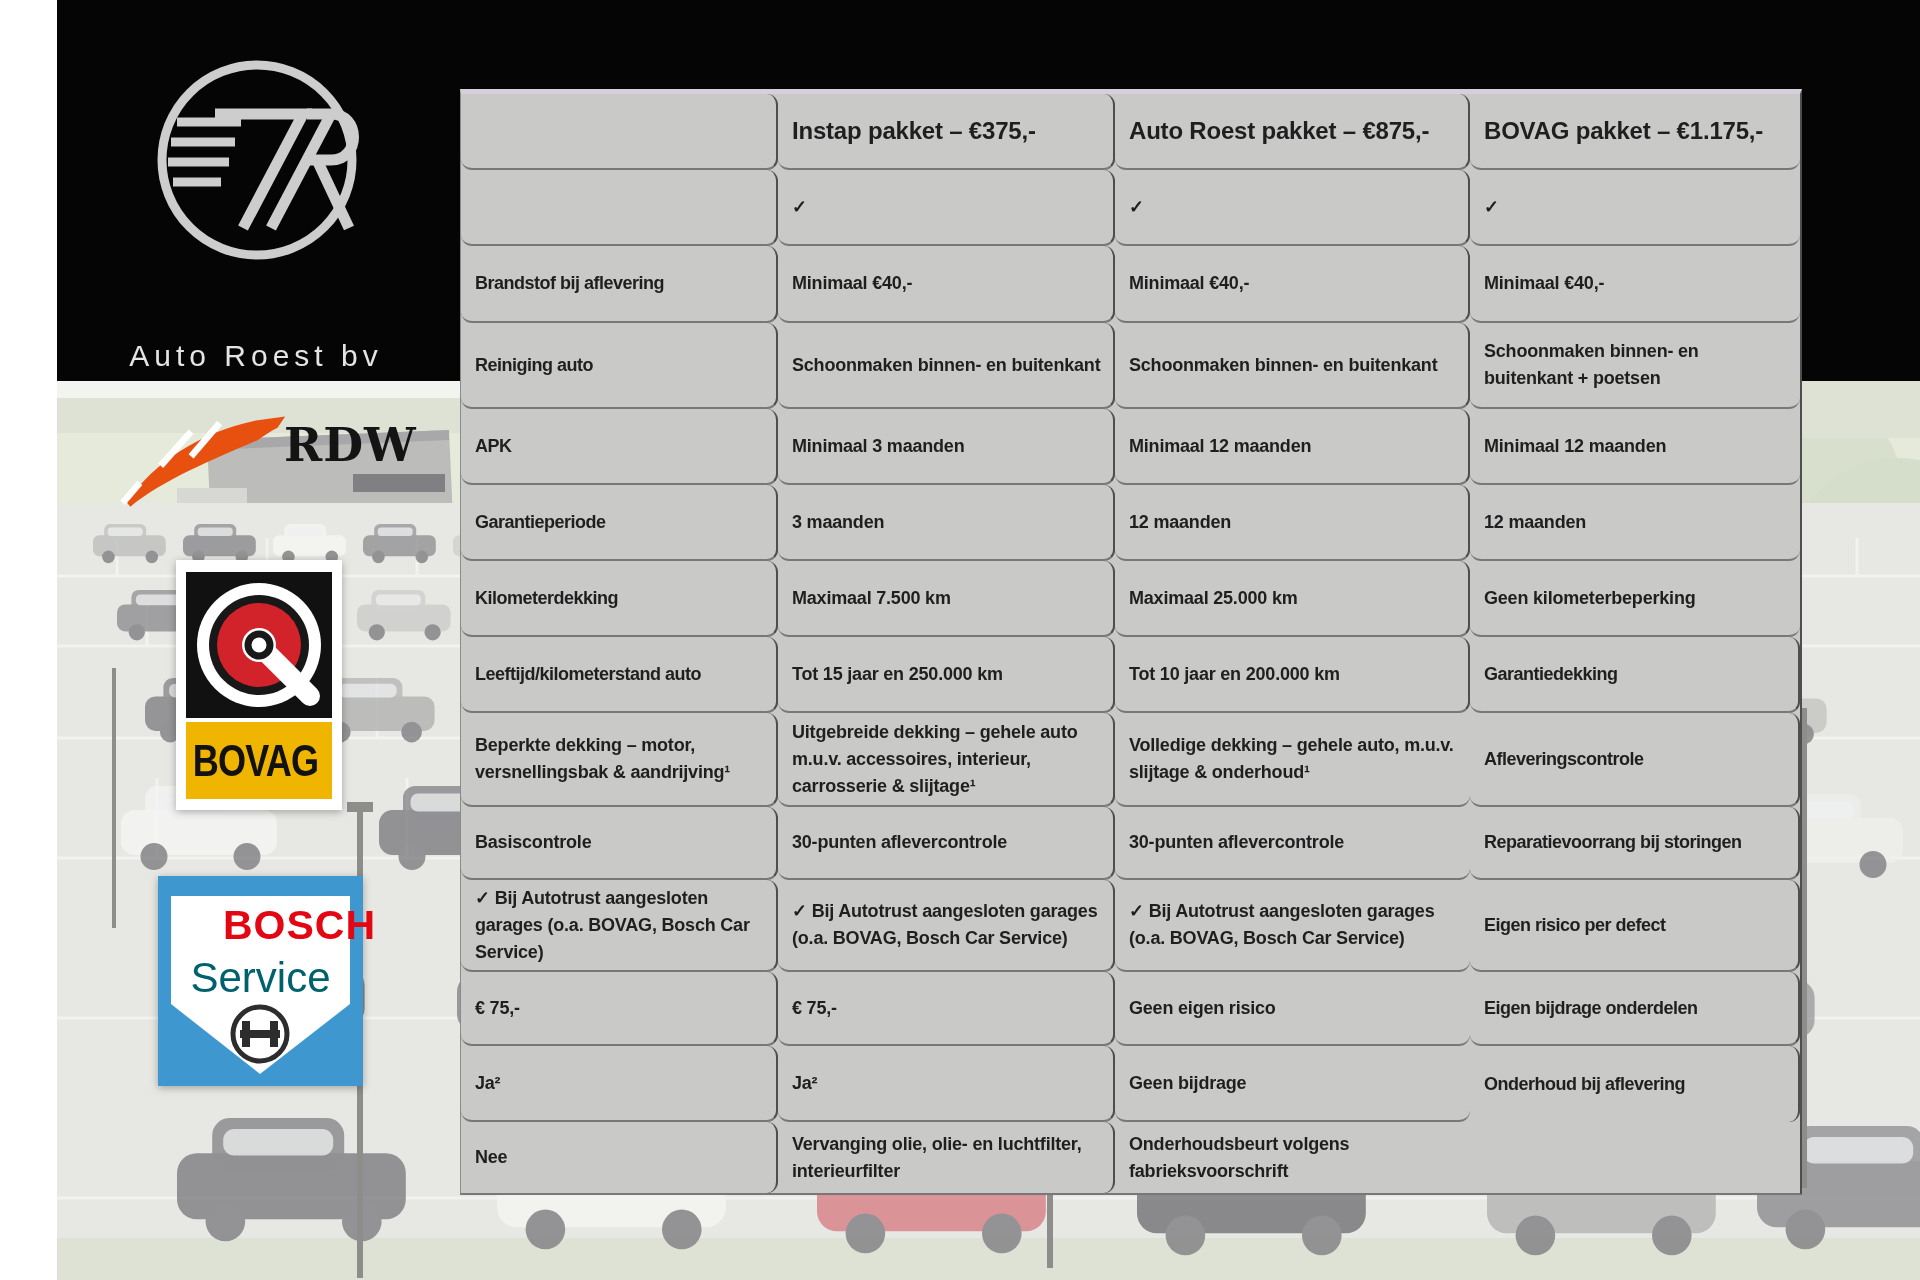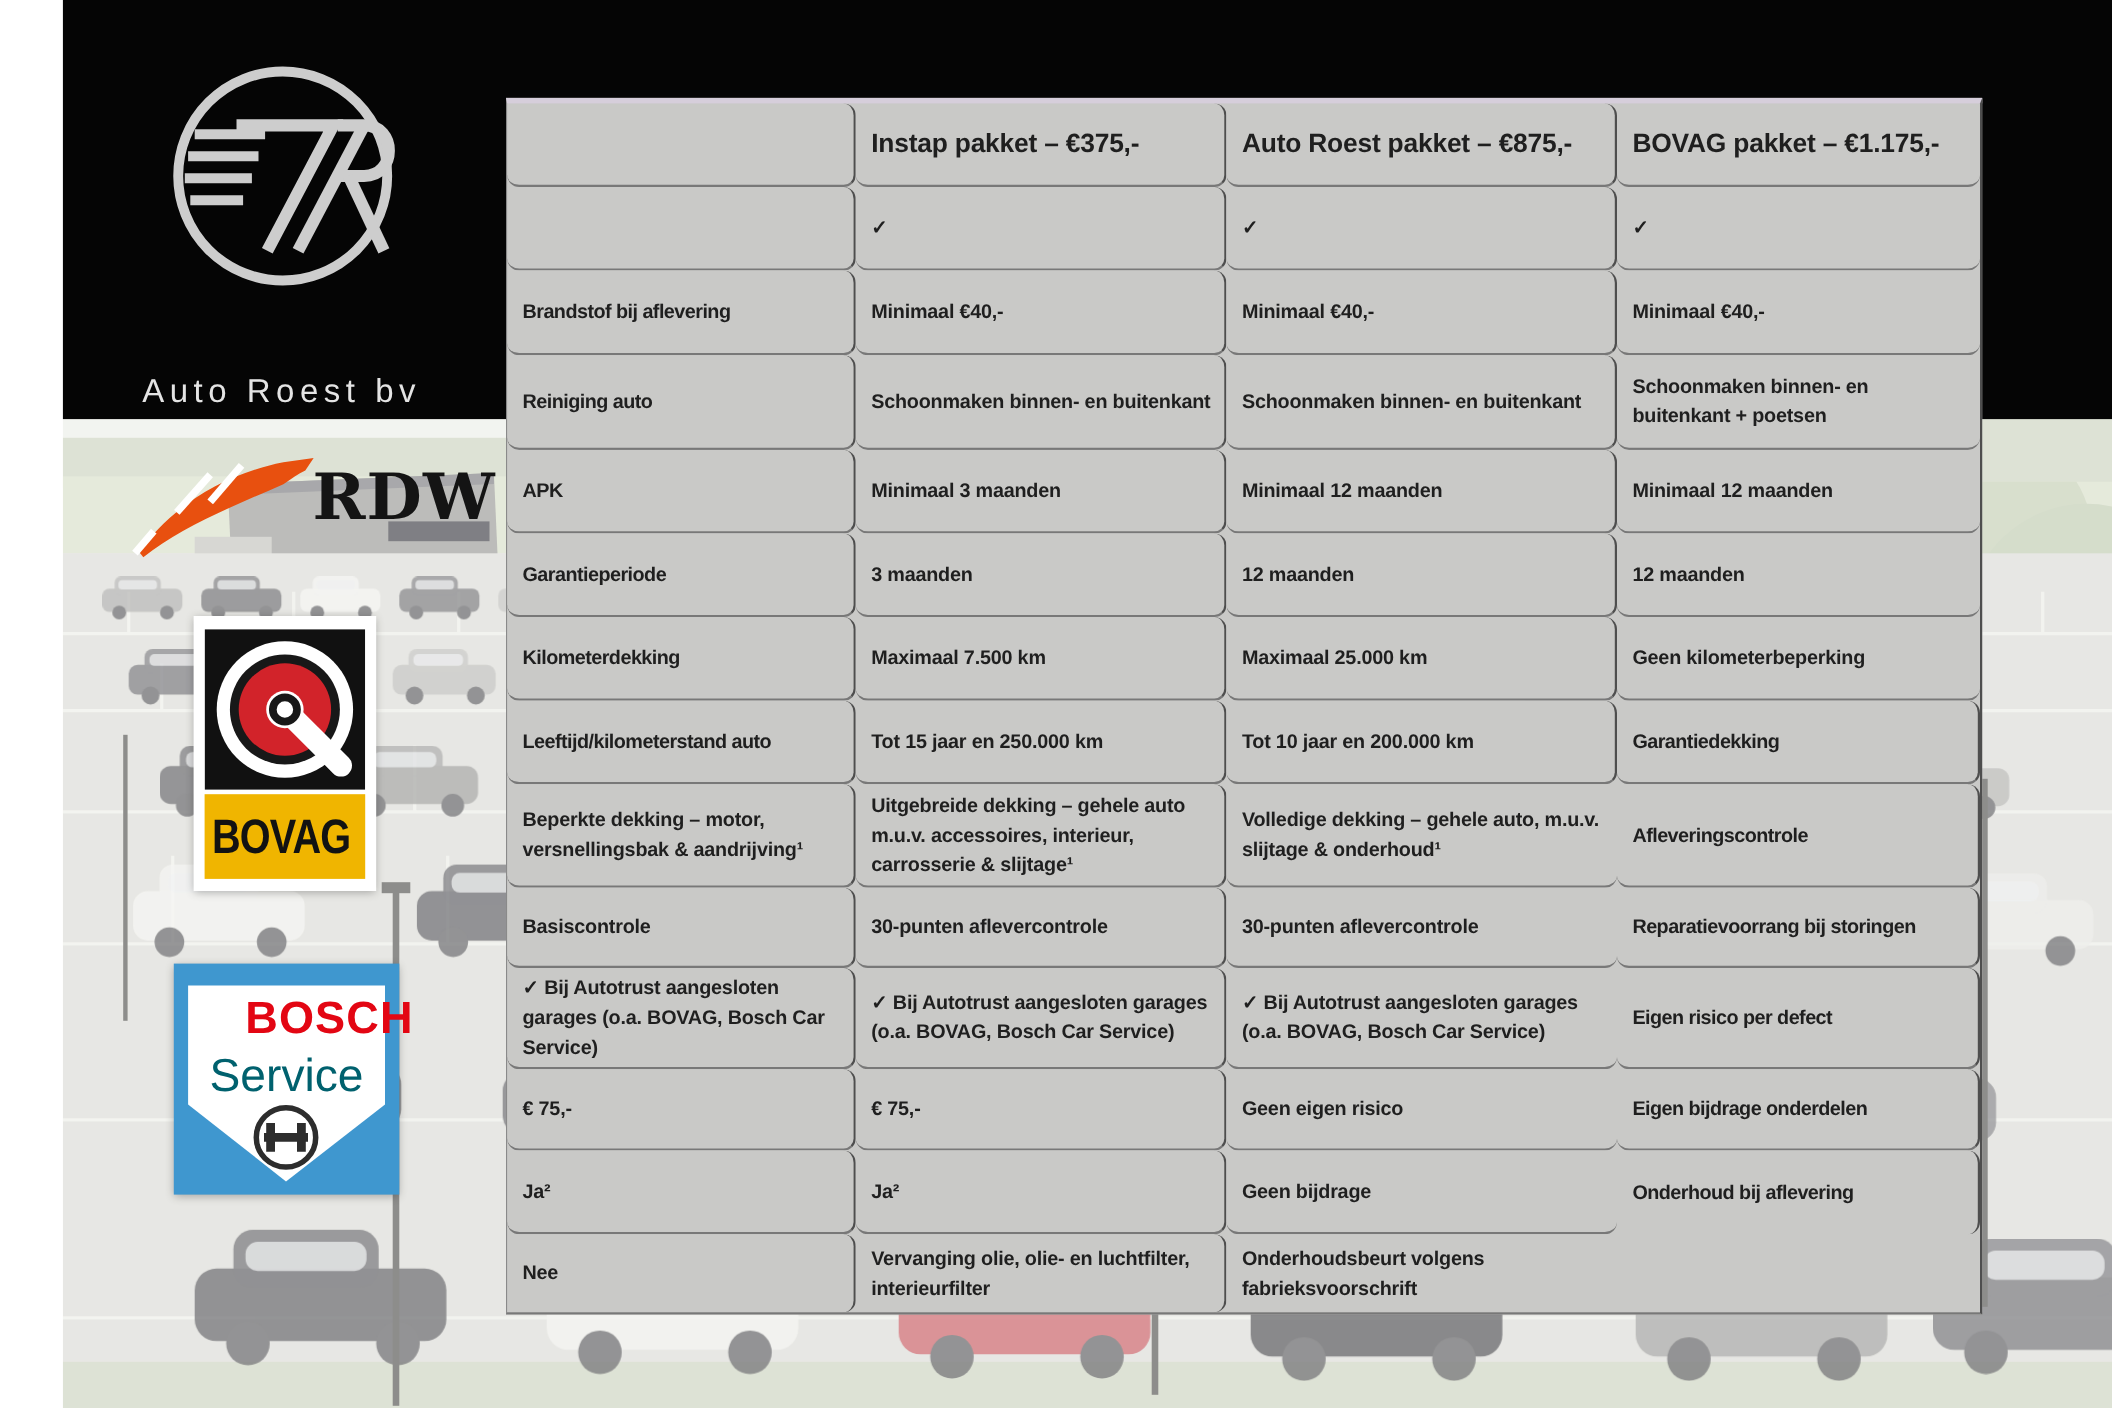--- a/index.html
+++ b/index.html
@@ -16,21 +16,21 @@
   
   .black-panel{position:absolute;left:57px;top:0;width:1863px;height:381px;background:#050505;z-index:2;}
   .ar-monogram{position:absolute;left:137px;top:40px;width:240px;height:240px;z-index:3;}
   .ar-name{position:absolute;left:90px;top:316px;width:332px;text-align:center;
            font-size:30px;font-weight:normal;letter-spacing:5px;color:#e4e4e4;z-index:3;margin-top:23px;}
 
   
   .rdw{position:absolute;left:98px;top:400px;width:320px;height:120px;z-index:4;}
   .rdw-swoosh{position:absolute;left:0;top:12px;width:190px;height:100px;}
   .rdw-text{position:absolute;left:186px;top:18px;font-family:"DejaVu Serif", serif;
-            font-size:58px;font-weight:600;color:#141414;letter-spacing:1px;}
+            font-size:46px;font-weight:600;color:#141414;letter-spacing:1px;}
 
   
   .bovag{position:absolute;left:176px;top:560px;width:166px;height:250px;background:#ffffff;
          box-shadow:0 2px 8px rgba(0,0,0,.3);z-index:4;}
   .bovag-emblem{position:absolute;left:10px;top:12px;width:146px;height:146px;}
   .bovag-band{position:absolute;left:10px;top:162px;width:146px;height:77px;background:#f0b500;
               display:flex;align-items:center;justify-content:flex-end;}
   .bovag-word{font-size:44px;font-weight:800;color:#121212;transform:scaleX(.82);letter-spacing:-1px;}
 
   

